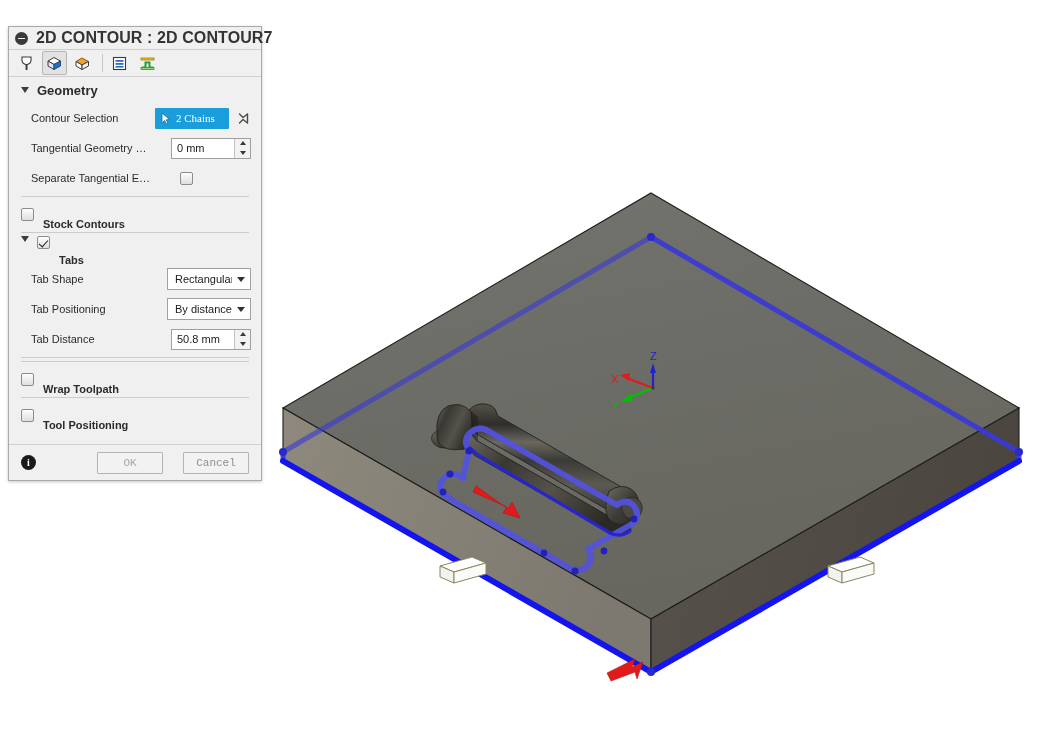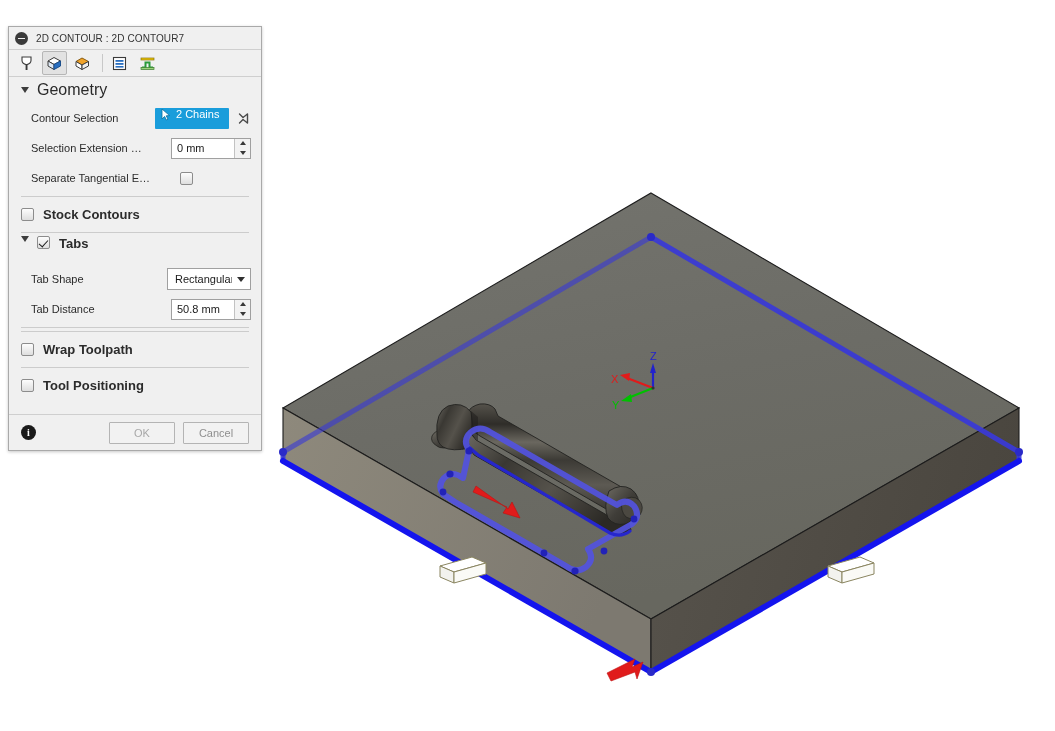--- a/index.html
+++ b/index.html
@@ -56,24 +56,25 @@
     flex: 0 0 auto;
   }
   .tb-collapse::after {
     content: "";
     position: absolute;
     left: 3px; top: 6px;
     width: 7px; height: 1px;
     background: #f0f0f0;
   }
   .tb-title {
-    font-size: 10px;
+    font-size: 16px;
     color: #333333;
     letter-spacing: 0.1px;
     white-space: nowrap;
+    font-weight: bold;
   }
 
   
   .tabstrip {
     height: 27px;
     background: #f0f0f0;
     border-bottom: 1px solid #cfcfcf;
     display: flex;
     align-items: center;
     padding-left: 5px;
@@ -111,22 +112,22 @@
   }
   .tri {
     width: 0; height: 0;
     border-left: 4.5px solid transparent;
     border-right: 4.5px solid transparent;
     border-top: 6px solid #3d3d3d;
     margin-right: 8px;
     flex: 0 0 auto;
   }
   .section-title {
-    font-size: 16px;
-    font-weight: normal;
+    font-size: 13px;
+    font-weight: bold;
     color: #2b2b2b;
   }
 
   .row {
     display: flex;
     align-items: center;
     height: 30px;
     padding: 0 10px 0 22px;
     box-sizing: border-box;
   }
@@ -142,24 +143,26 @@
 
   
   .sel-btn {
     background: #1a9ddb;
     color: #ffffff;
     height: 21px;
     min-width: 74px;
     border: none;
     border-radius: 1px;
     display: flex;
+    align-items: center;
     padding: 0 9px 0 6px;
     font-size: 11px;
     box-sizing: border-box;
     flex: 0 0 auto;
+    font-family: Liberation Serif, serif;
   }
   .sel-btn .cursor-ico { margin-right: 5px; display: flex; }
   .sel-x {
     width: 16px; height: 16px;
     margin-left: 6px;
     display: flex;
     align-items: center;
     justify-content: center;
     flex: 0 0 auto;
   }
@@ -263,23 +266,24 @@
   
   .coll-sec {
     display: flex;
     align-items: center;
     height: 29px;
     padding: 0 12px;
     box-sizing: border-box;
   }
   .coll-sec .cbox { margin-right: 9px; }
   .coll-label {
-    font-size: 13px;
+    font-size: 11px;
     font-weight: bold;
     color: #2b2b2b;
+    margin-top: 18px;
   }
   .divider {
     height: 1px;
     background: #cccccc;
     margin: 3px 12px 3px 12px;
   }
 
   
   .grp-head {
     display: flex;
@@ -313,27 +317,27 @@
     justify-content: center;
     flex: 0 0 auto;
   }
   .footer-spacer { flex: 1 1 auto; }
   .btn {
     height: 22px;
     width: 66px;
     border: 1px solid #b4b4b4;
     background: #f2f2f2;
     font-size: 11px;
-    font-family: Liberation Sans, sans-serif;
+    font-family: Liberation Mono, monospace;
     display: flex;
     align-items: center;
     justify-content: center;
     box-sizing: border-box;
     border-radius: 1px;
-    margin-left: 8px;
+    margin-left: 20px;
   }
   .btn.disabled { color: #a8a8a8; }
   .btn.cancel { color: #8f8f8f; }
 </style>
 </head>
 <body>
 
 <div id="viewport">
   <svg width="1055" height="731" viewBox="0 0 1055 731">
     <defs>
@@ -553,21 +557,21 @@
       </div>
       <div class="sel-x">
         <svg width="11" height="11" viewBox="0 0 11 11">
           <path d="M1.5 1 L5 4.5 M1.5 10 L5 6.5 M9.5 1 L9.5 10" stroke="#4a4a4a" stroke-width="1.4" fill="none" stroke-linecap="round"></path>
           <path d="M5 4.5 L9.5 1 M5 6.5 L9.5 10" stroke="#4a4a4a" stroke-width="1.4" fill="none"></path>
         </svg>
       </div>
     </div>
 
     <div class="row">
-      <div class="row-label">Selection Extension Dista...</div>
+      <div class="row-label">Tangential Geometry Dista...</div>
       <div class="spin">
         <div class="val">0 mm</div>
         <div class="arrows">
           <span>
               <i class="ar-up"></i>
             </span>
           <span>
               <i class="ar-dn"></i>
             </span>
         </div>
@@ -597,20 +601,27 @@
     <div class="row">
       <div class="row-label">Tab Shape</div>
       <div class="combo">
         <span class="ctxt">Rectangular</span>
         <i class="carrow"></i>
       </div>
     </div>
 
 
 
+    <div class="row">
+      <div class="row-label">Tab Positioning</div>
+      <div class="combo">
+        <span class="ctxt">By distance</span>
+        <i class="carrow"></i>
+      </div>
+    </div>
 
     <div class="row">
       <div class="row-label">Tab Distance</div>
       <div class="spin">
         <div class="val">50.8 mm</div>
         <div class="arrows">
           <span>
               <i class="ar-up"></i>
             </span>
           <span>

